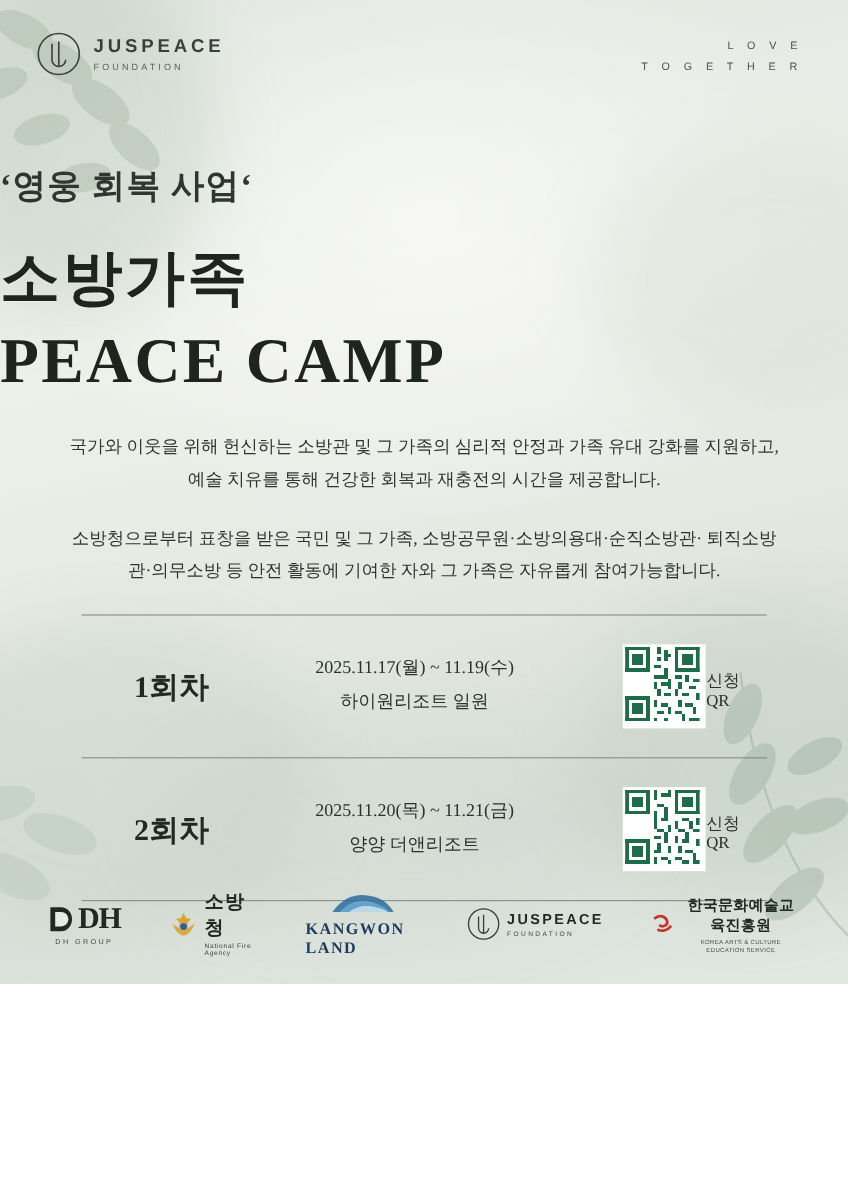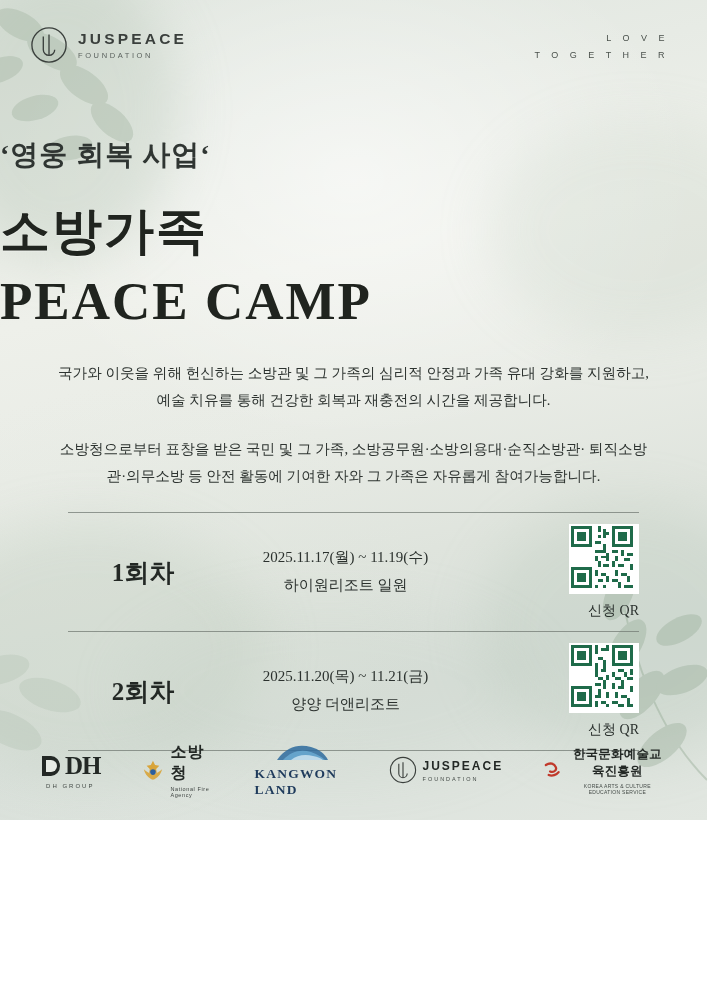--- a/index.html
+++ b/index.html
@@ -171,22 +171,22 @@
     text-align: center;
     font-family: "Liberation Serif", serif;
     font-size: 15px;
     color: #2b312e;
     line-height: 1.85;
     padding-right: 46px;
   }
   .qr-cell {
     width: 120px;
     display: flex;
-    flex-direction: column;
-    align-items: flex-end;
+    flex-direction: row;
+    align-items: center;
   }
   .qr-box {
     width: 66px;
     height: 66px;
     background: #ffffff;
     padding: 2px;
   }
   .qr-caption {
     margin-top: 8px;
     font-family: "Liberation Serif", serif;

